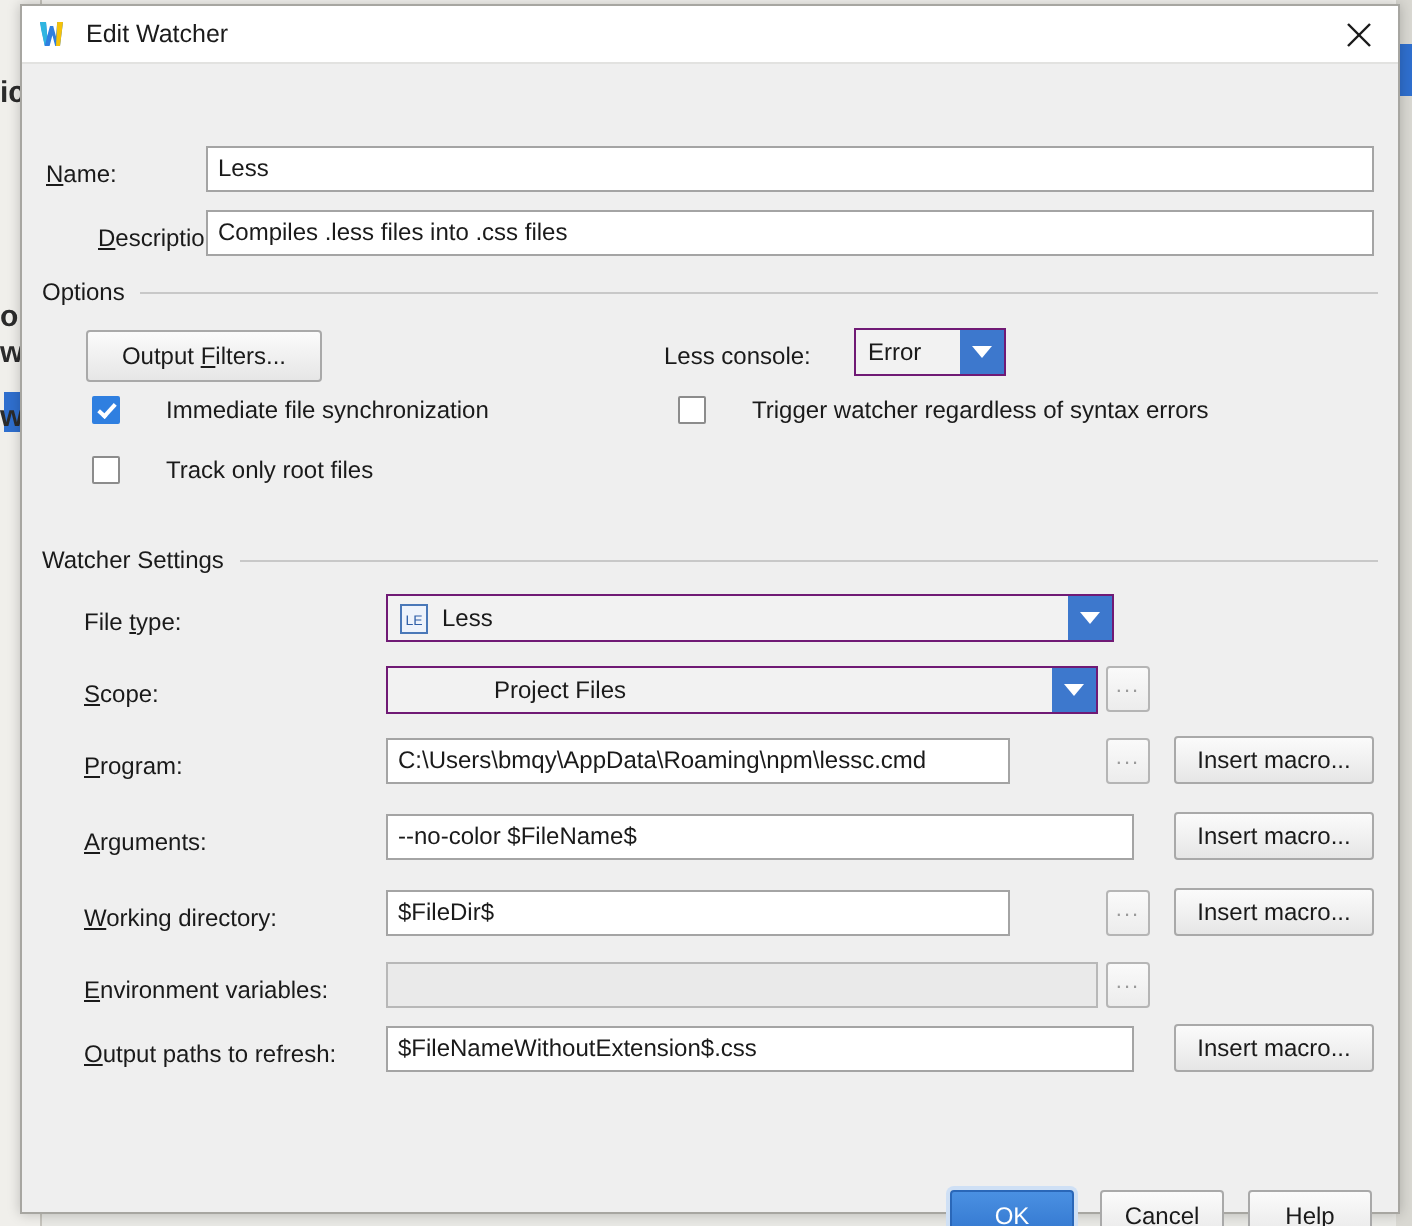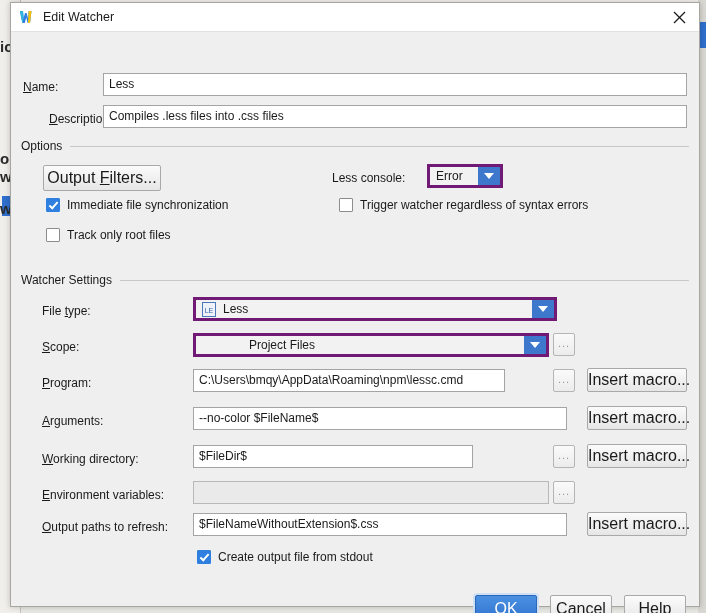--- a/index.html
+++ b/index.html
@@ -139,21 +139,21 @@
   .tfield.disabled {
     background: #eaeaea;
     border-color: #b8b8b8;
     color: #8a8a8a;
   }
 
   .combo {
     position: absolute;
     height: 24px;
     background: #f2f2f2;
-    border: 3px solid #701a75;
+    border: 1px solid #701a75;
     box-sizing: border-box;
     display: flex;
     align-items: center;
     overflow: hidden;
   }
   .combo .combo-text {
     flex: 1 1 auto;
     padding-left: 6px;
     font-size: 12px;
     color: #1a1a1a;
@@ -177,21 +177,21 @@
     border-right: 5px solid transparent;
     border-top: 6px solid #ffffff;
   }
 
   .btn {
     position: absolute;
     box-sizing: border-box;
     background: linear-gradient(#fbfbfb, #e6e6e6);
     border: 1px solid #a9a9a9;
     border-radius: 2px;
-    font-size: 16px;
+    font-size: 12px;
     color: #1a1a1a;
     text-align: center;
     line-height: 22px;
     height: 24px;
     white-space: nowrap;
     font-family: "Liberation Sans", sans-serif;
     cursor: default;
   }
   .btn u { text-decoration: underline; }
 
@@ -208,20 +208,21 @@
     text-align: center;
     line-height: 18px;
     letter-spacing: 1px;
     cursor: default;
   }
 
   .chk-row {
     position: absolute;
     display: flex;
     white-space: nowrap;
+    gap: 16px;
   }
   .chk {
     width: 14px; height: 14px;
     box-sizing: border-box;
     border: 1px solid #8c8c8c;
     background: #ffffff;
     border-radius: 1px;
     margin-right: 7px;
     flex: 0 0 auto;
     position: relative;
@@ -381,35 +382,31 @@
     <span class="lbl" style="left:31px; top:344px;"><u>P</u>rogram:</span>
     <div class="tfield" style="left:182px; top:337px; width:312px;">C:\Users\bmqy\AppData\Roaming\npm\lessc.cmd</div>
     <div class="ellipsis-btn" style="left:542px; top:337px;">...</div>
     <div class="btn" style="left:576px; top:336px; width:100px;">Insert macro...</div>
 
     <span class="lbl" style="left:31px; top:382px;"><u>A</u>rguments:</span>
     <div class="tfield" style="left:182px; top:375px; width:374px;">--no-color $FileName$</div>
     <div class="btn" style="left:576px; top:374px; width:100px;">Insert macro...</div>
 
     <span class="lbl" style="left:31px; top:420px;"><u>W</u>orking directory:</span>
-    <div class="tfield" style="left:182px; top:413px; width:280px;">$FileDir$</div>
+    <div class="tfield" style="left:182px; top:413px; width:312px;">$FileDir$</div>
     <div class="ellipsis-btn" style="left:542px; top:413px;">...</div>
     <div class="btn" style="left:576px; top:412px; width:100px;">Insert macro...</div>
 
     <span class="lbl" style="left:31px; top:456px;"><u>E</u>nvironment variables:</span>
     <div class="tfield disabled" style="left:182px; top:449px; width:356px;"></div>
     <div class="ellipsis-btn" style="left:542px; top:449px;">...</div>
 
     <span class="lbl" style="left:31px; top:488px;"><u>O</u>utput paths to refresh:</span>
     <div class="tfield" style="left:182px; top:481px; width:374px;">$FileNameWithoutExtension$.css</div>
     <div class="btn" style="left:576px; top:480px; width:100px;">Insert macro...</div>
 
-    <div class="chk-row" style="left:186px; top:518px;">
-      <span class="chk checked"></span>
-      <span class="chk-label">Create output file from stdout</span>
-    </div>
 
     <div class="btn btn-ok" style="left:464px; top:563px; width:62px; height:27px; line-height:25px;">OK</div>
     <div class="btn" style="left:539px; top:563px; width:62px; height:27px; line-height:25px;">Cancel</div>
     <div class="btn" style="left:613px; top:563px; width:62px; height:27px; line-height:25px;">Help</div>
 
   </div>
 </div>
 
 </body></html>

